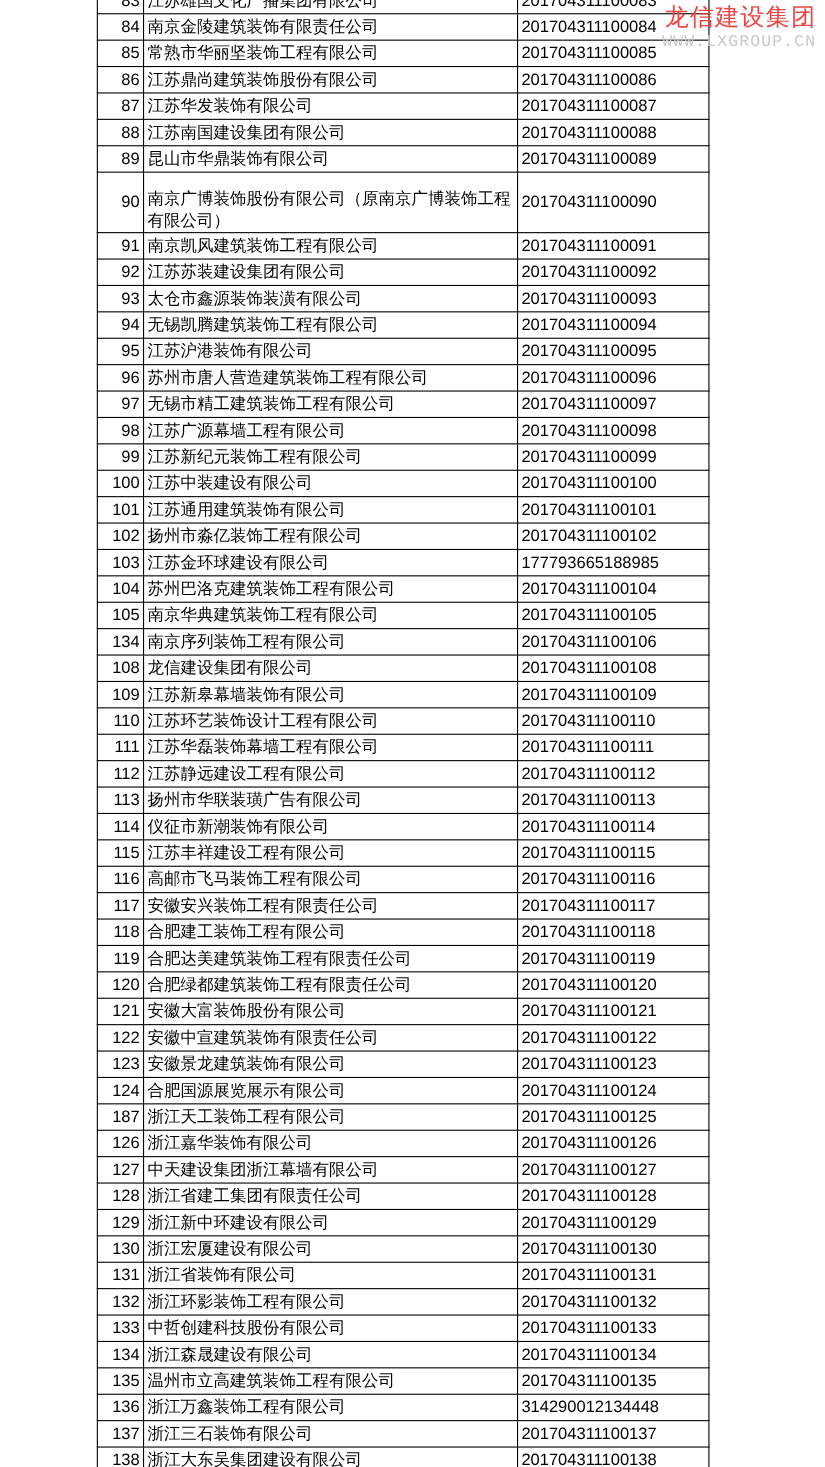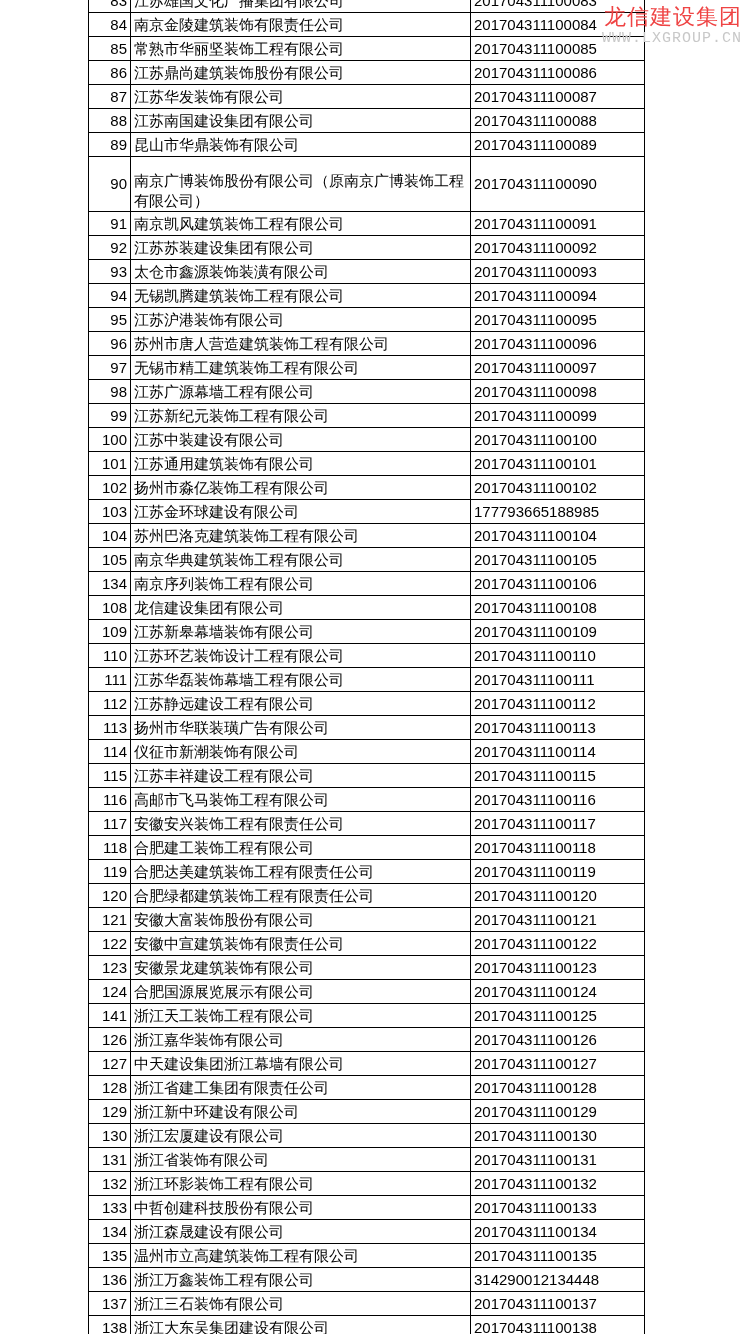--- a/index.html
+++ b/index.html
@@ -304,21 +304,21 @@
             <td class="col-idx">123</td>
             <td class="col-name">安徽景龙建筑装饰有限公司</td>
             <td class="col-code">201704311100123</td>
           </tr>
           <tr>
             <td class="col-idx">124</td>
             <td class="col-name">合肥国源展览展示有限公司</td>
             <td class="col-code">201704311100124</td>
           </tr>
           <tr>
-            <td class="col-idx">141</td>
+            <td class="col-idx">187</td>
             <td class="col-name">浙江天工装饰工程有限公司</td>
             <td class="col-code">201704311100125</td>
           </tr>
           <tr>
             <td class="col-idx">126</td>
             <td class="col-name">浙江嘉华装饰有限公司</td>
             <td class="col-code">201704311100126</td>
           </tr>
           <tr>
             <td class="col-idx">127</td>

